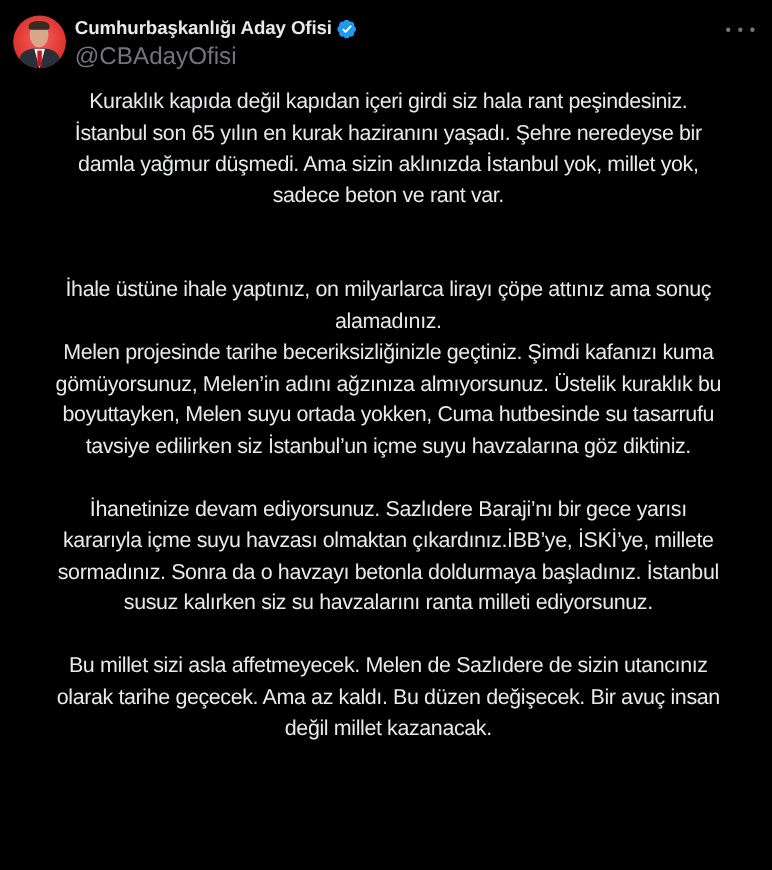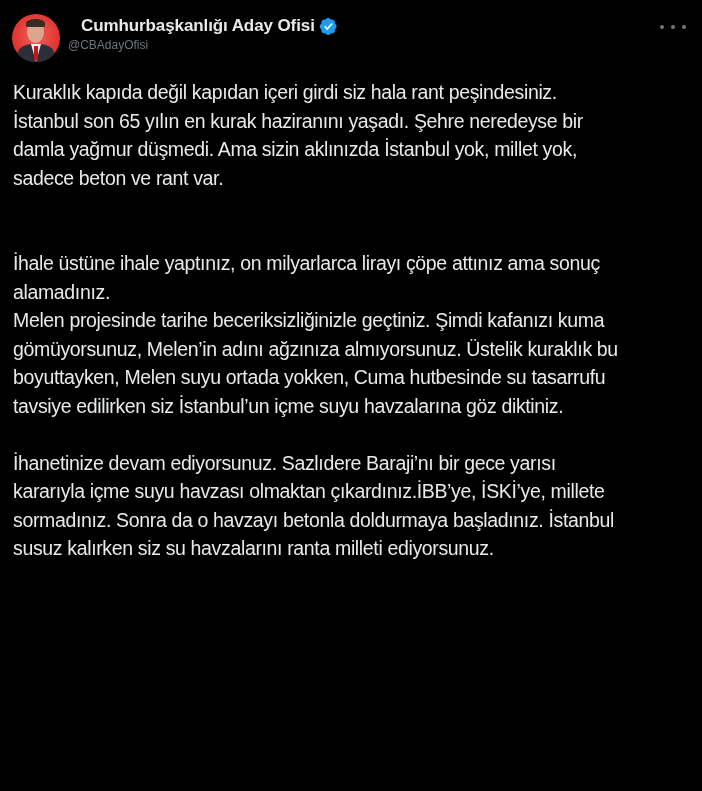--- a/index.html
+++ b/index.html
@@ -71,21 +71,21 @@
     .avatar .tie {
       position: absolute;
       left: 22px;
       top: 32px;
       width: 4px;
       height: 14px;
       background: #c4161c;
     }
     .name-row {
       position: absolute;
-      left: 81px;
+      left: 68px;
       top: 15px;
       display: flex;
       align-items: center;
       height: 22px;
     }
     .display-name {
       font-weight: bold;
       font-size: 17px;
       color: #e7e9ea;
       letter-spacing: -0.1px;
@@ -93,21 +93,21 @@
     .verified {
       margin-left: 4px;
       width: 19px;
       height: 19px;
       display: inline-block;
     }
     .handle {
       position: absolute;
       left: 68px;
       top: 38px;
-      font-size: 12px;
+      font-size: 22px;
       color: #71767b;
     }
     .more {
       position: absolute;
       left: 660px;
       top: 20px;
       width: 26px;
       height: 14px;
       display: flex;
       align-items: center;
@@ -122,20 +122,21 @@
     }
     .tweet-body {
       position: absolute;
       left: 13px;
       top: 78px;
       width: 680px;
       font-size: 19.5px;
       line-height: 28.5px;
       color: #e7e9ea;
       letter-spacing: -0.35px;
+      text-align: center;
     }
     .tweet-body p {
       margin: 0;
       white-space: pre-line;
     }
     .tweet-body .gap {
       height: 28.5px;
     }
   </style>
 </head>
@@ -180,13 +181,16 @@
 Melen projesinde tarihe beceriksizliğinizle geçtiniz. Şimdi kafanızı kuma
 gömüyorsunuz, Melen’in adını ağzınıza almıyorsunuz. Üstelik kuraklık bu
 boyuttayken, Melen suyu ortada yokken, Cuma hutbesinde su tasarrufu
 tavsiye edilirken siz İstanbul’un içme suyu havzalarına göz diktiniz.</p>
   <div class="gap"></div>
   <p>İhanetinize devam ediyorsunuz. Sazlıdere Baraji’nı bir gece yarısı
 kararıyla içme suyu havzası olmaktan çıkardınız.İBB’ye, İSKİ’ye, millete
 sormadınız. Sonra da o havzayı betonla doldurmaya başladınız. İstanbul
 susuz kalırken siz su havzalarını ranta milleti ediyorsunuz.</p>
   <div class="gap"></div>
+  <p>Bu millet sizi asla affetmeyecek. Melen de Sazlıdere de sizin utancınız
+olarak tarihe geçecek. Ama az kaldı. Bu düzen değişecek. Bir avuç insan
+değil millet kazanacak.</p>
 </div>
 
 </body></html>

